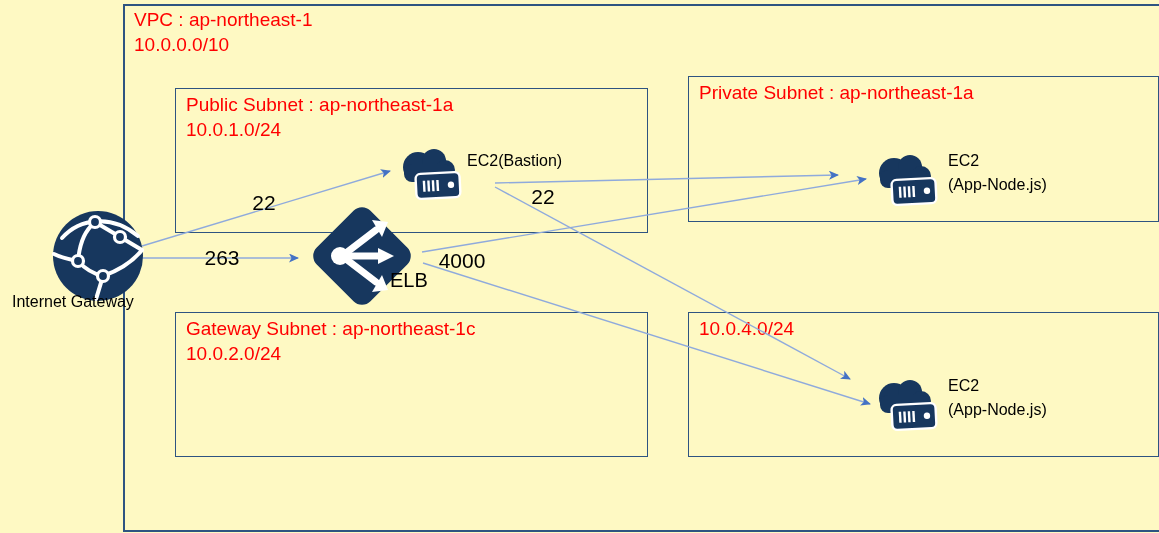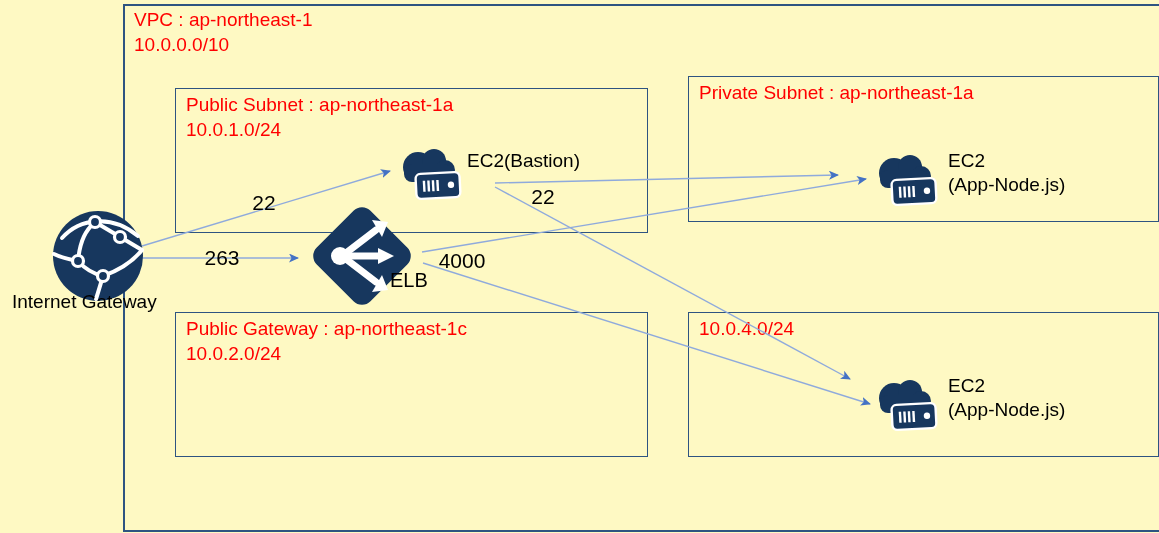--- a/index.html
+++ b/index.html
@@ -10,21 +10,21 @@
   .box{position:absolute;background:transparent;padding-left:28px;}
   .vpc-box{left:123px;top:4px;width:1032px;height:524px;border:2px solid #2e5481;}
   .subnet-box{border:1.5px solid #2e5481;}
   .sb-pub1a{left:175px;top:88px;width:443px;height:143px;}
   .sb-priv1a{left:688px;top:76px;width:441px;height:144px;}
   .sb-pub1c{left:175px;top:312px;width:443px;height:143px;}
   .sb-priv1c{left:688px;top:312px;width:441px;height:143px;}
   .red-label{position:absolute;color:#ff0000;font-size:19px;line-height:25px;white-space:nowrap;}
   .vpc-label{left:134px;top:7px;}
   .sub-label{left:10px;top:3px;}
-  .black-label{position:absolute;color:#000000;font-size:19px;line-height:24px;white-space:nowrap;}
+  .black-label{position:absolute;color:#000000;font-size:16px;line-height:24px;white-space:nowrap;}
   .port-label{position:absolute;color:#000000;font-size:21px;white-space:nowrap;transform:translate(-50%,-50%);}
   .iconwrap{position:absolute;}
   svg{display:block;}
   .lines{position:absolute;left:0;top:0;pointer-events:none;}
 </style>
 </head>
 <body>
 
 <div class="canvas">
 
@@ -40,21 +40,21 @@
       <div>10.0.1.0/24</div>
     </div>
   </div>
   <div class="box subnet-box sb-priv1a">
     <div class="red-label sub-label">
       <div>Private Subnet : ap-northeast-1a</div>
     </div>
   </div>
   <div class="box subnet-box sb-pub1c">
     <div class="red-label sub-label">
-      <div>Public Gateway : ap-northeast-1c</div>
+      <div>Gateway Subnet : ap-northeast-1c</div>
       <div>10.0.2.0/24</div>
     </div>
   </div>
   <div class="box subnet-box sb-priv1c">
     <div class="red-label sub-label">
       <div>10.0.4.0/24</div>
     </div>
   </div>
 
   <svg class="lines" width="1159" height="533">

